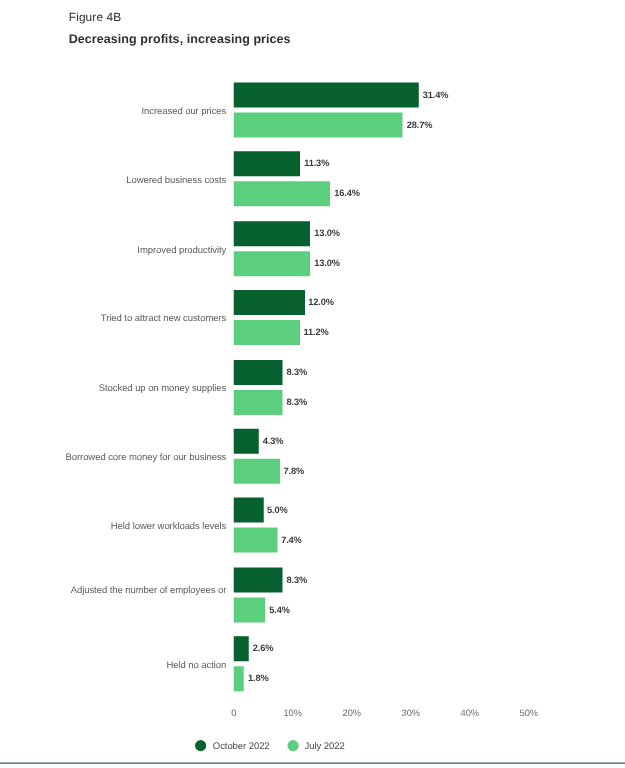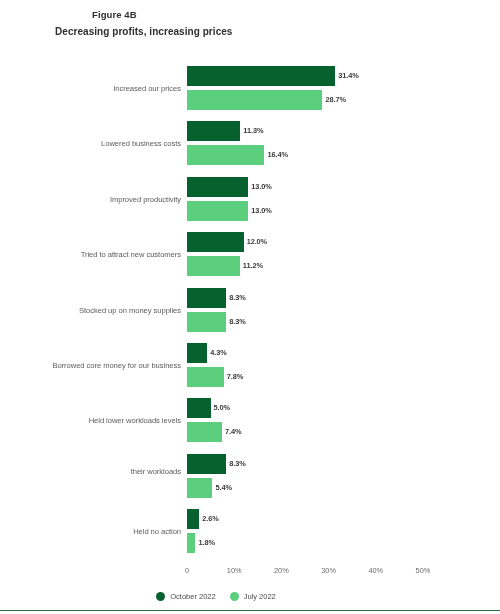--- a/index.html
+++ b/index.html
@@ -26,25 +26,24 @@
 
   
   .header {
     position: absolute;
     left: 55px;
     top: 8px;
     width: 420px;
   }
   .fig-num {
     font-size: 9.5px;
-    font-weight: bold;
+    font-weight: normal;
     color: #2f2f2f;
     letter-spacing: 0.1px;
     line-height: 14px;
-    margin-left: 37px;
   }
   .fig-title {
     font-size: 10px;
     font-weight: bold;
     color: #2f2f2f;
     letter-spacing: 0.05px;
     line-height: 15px;
     margin-top: 2px;
   }
   .fig-sub {
@@ -271,21 +270,21 @@
           <div class="bar dark" style="width: 23.6px;"></div>
           <div class="bar-value" style="left: 26.6px;">5.0%</div>
         </div>
         <div class="bar-row r2">
           <div class="bar light" style="width: 34.928px;"></div>
           <div class="bar-value" style="left: 37.928px;">7.4%</div>
         </div>
       </div>
       <div class="group" style="top: 389.8px;">
         <div class="cat-label two-line">
-          <div>their workloads</div>
+          <div>Adjusted the number of employees or</div>
         </div>
         <div class="bar-row r1">
           <div class="bar dark" style="width: 39.176px;"></div>
           <div class="bar-value" style="left: 42.176px;">8.3%</div>
         </div>
         <div class="bar-row r2">
           <div class="bar light" style="width: 25.488px;"></div>
           <div class="bar-value" style="left: 28.488px;">5.4%</div>
         </div>
       </div>

